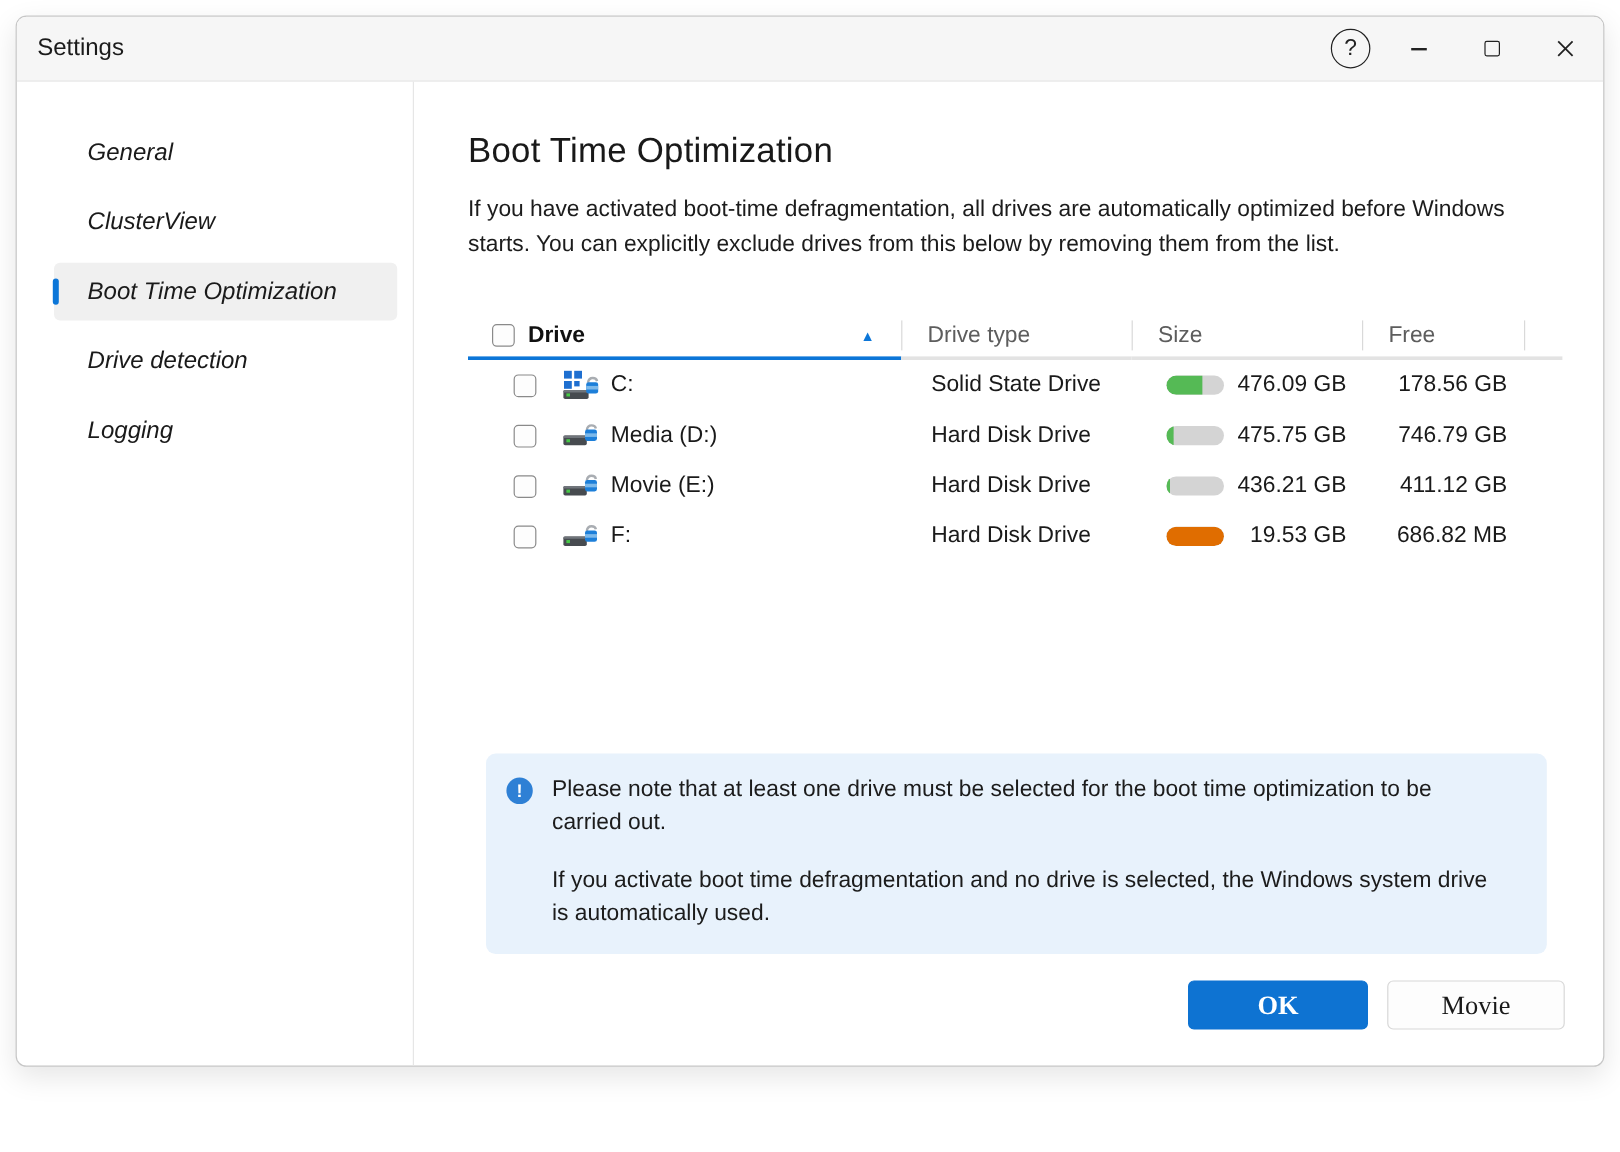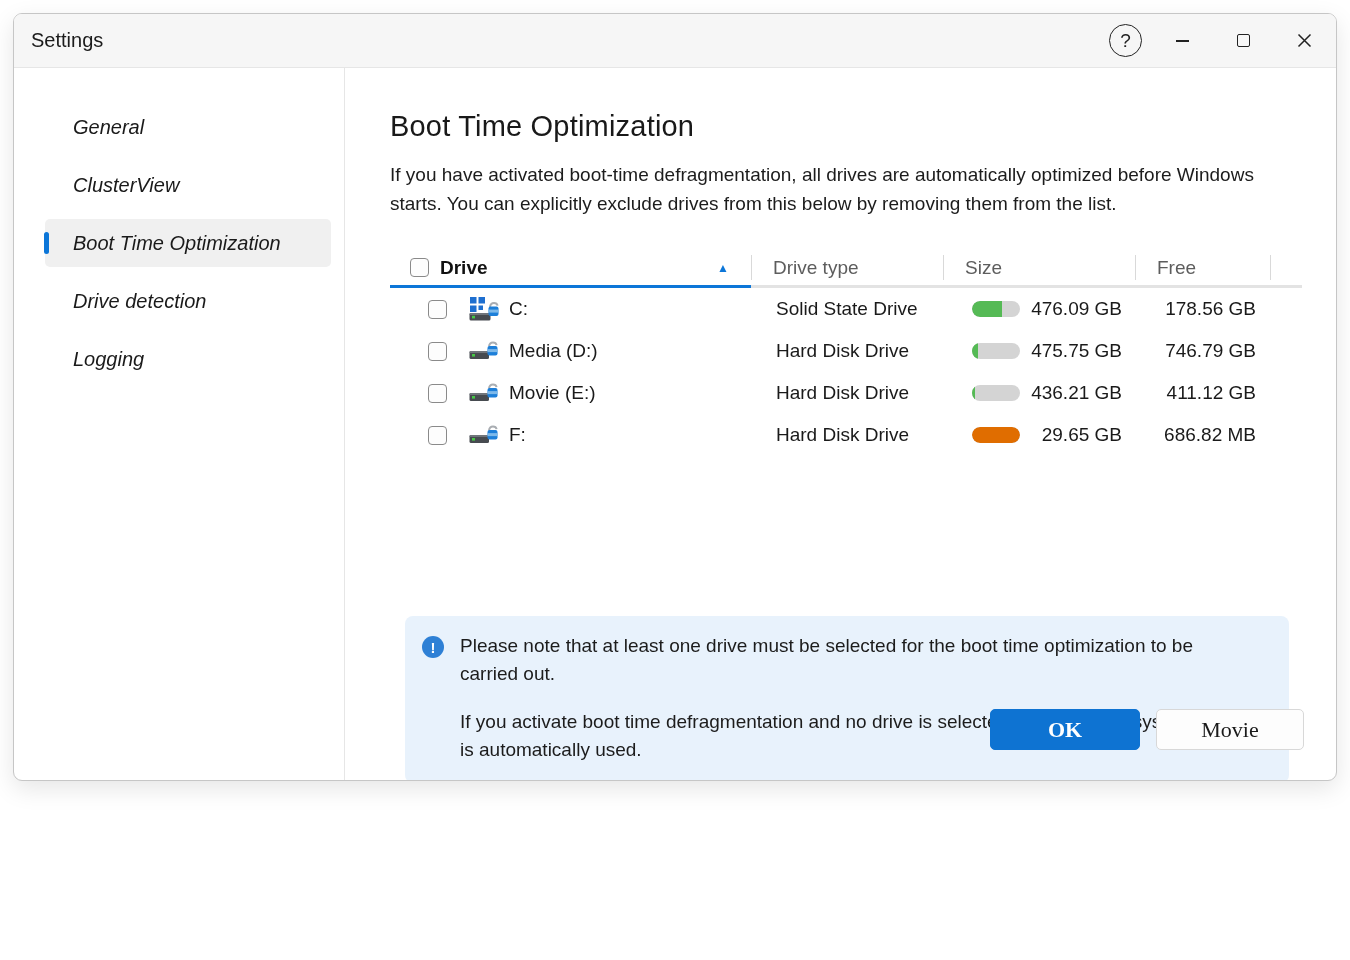--- a/index.html
+++ b/index.html
@@ -1,19 +1,19 @@
 <!DOCTYPE html>
 <html style="--accent: #0c76d8; --ok: #0e73d2;"><head>
 <meta charset="utf-8">
 <style>
   * { margin: 0; padding: 0; box-sizing: border-box; }
   html, body { background: #ffffff; width: 1350px; height: 960px; font-family: "Liberation Sans", sans-serif; color: #1a1a1a; }
 
   .window {
-    position: absolute; left: 13px; top: 13px; width: 1324px; height: 768px;
+    position: absolute; left: 13px; top: 13px; width: 1324px; height: 876px;
     background: #ffffff; border: 1px solid #c6c6c6; border-radius: 9px;
     box-shadow: 0 8px 24px rgba(0,0,0,.10);
     overflow: hidden;
   }
 
   
   .titlebar {
     height: 54px; background: #f6f6f6; border-bottom: 1px solid #e6e6e6;
     display: flex; align-items: center;
   }
@@ -38,21 +38,21 @@
   .sidebar-item.selected::before {
     content: ""; position: absolute; left: -1px; top: 13px; width: 4.5px; height: 22px;
     border-radius: 3px; background: var(--accent);
   }
 
   .main { position: relative; flex: 1; padding: 40px 0 0 45px; }
   .page-title { font-size: 29px; font-weight: 400; line-height: 36px; color: #191919; letter-spacing: .2px; }
   .page-desc { font-size: 19px; line-height: 29px; margin-top: 16px; max-width: 915px; color: #1c1c1c; }
 
   
-  .table { width: 912px; margin-top: 32px; }
+  .table { width: 912px; margin-top: 44px; }
   .thead { display: grid; grid-template-columns: 361px 192px 192px 135px 32px; height: 38px; }
   .th { position: relative; display: flex; align-items: center; font-size: 19px; color: #5d5d5d; border-bottom: 3px solid #e3e3e3; }
   .th-drive { color: #111; font-weight: 700; padding-left: 20px; gap: 11px; border-bottom-color: var(--accent); }
   .th-type, .th-size, .th-free, .th-extra { padding-left: 22px; }
   .th-type::before, .th-size::before, .th-free::before, .th-extra::before {
     content: ""; position: absolute; left: 0; top: 5px; width: 1px; height: 25px; background: #d9d9d9;
   }
   .sort-arrow { margin-left: auto; margin-right: 22px; font-size: 12px; color: var(--accent); }
 
   .checkbox {
@@ -256,21 +256,21 @@
           <rect x="18.5" y="11.1" width="10" height="3" fill="#7db9ea"></rect>
         </svg>
       </span>
       <span class="drive-name">F:</span>
     </div>
     <div class="cell c-type">Hard Disk Drive</div>
     <div class="cell c-size">
       <span class="usage-bar">
                   <span class="usage-fill" style="width: 100%; background: rgb(224, 109, 0); border-radius: 8px;"></span>
                 </span>
-      <span class="size-value">29.65 GB</span>
+      <span class="size-value">19.53 GB</span>
     </div>
     <div class="cell c-free">686.82 MB</div>
     <div class="cell c-extra"></div>
   </div>
 </div>
       </div>
 
       <div class="notice">
         <div class="notice-icon">!</div>
         <div class="notice-text">

